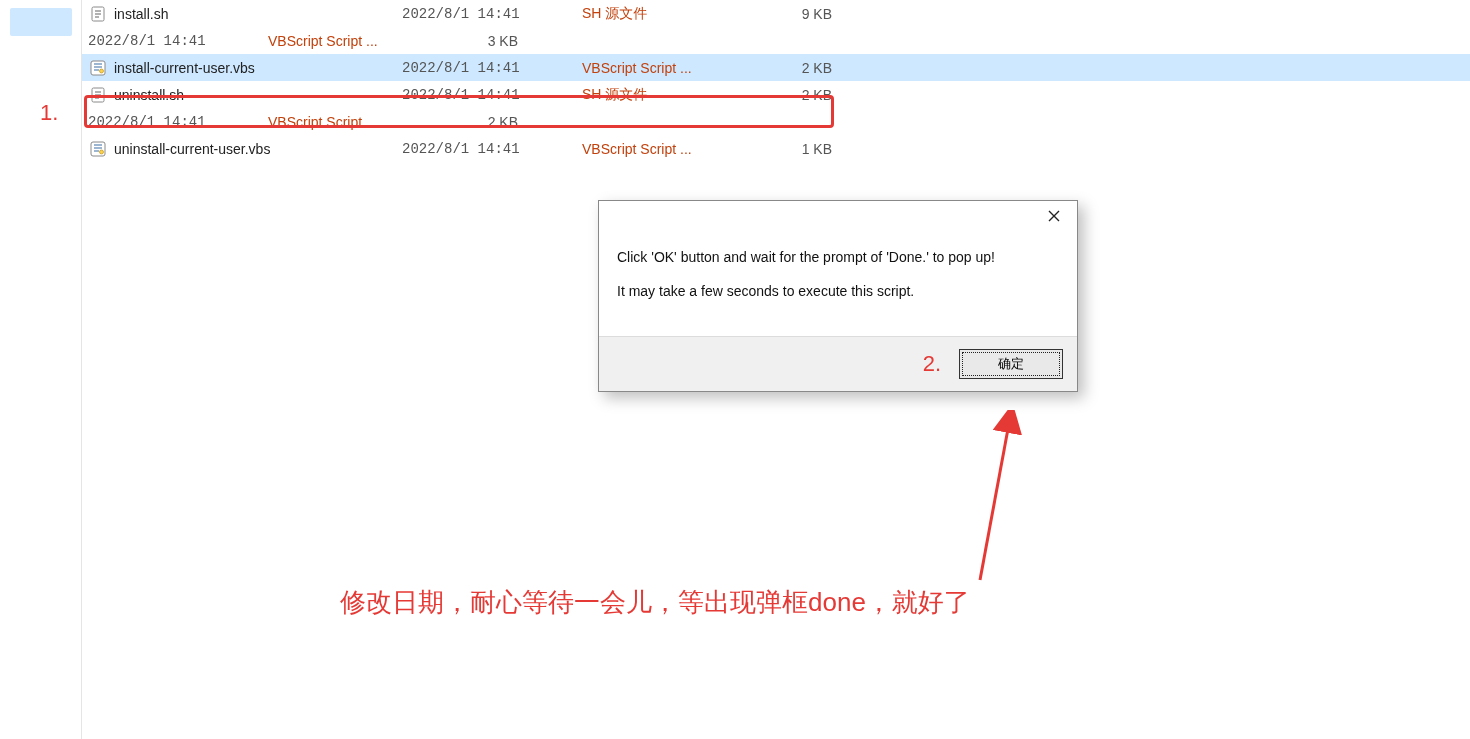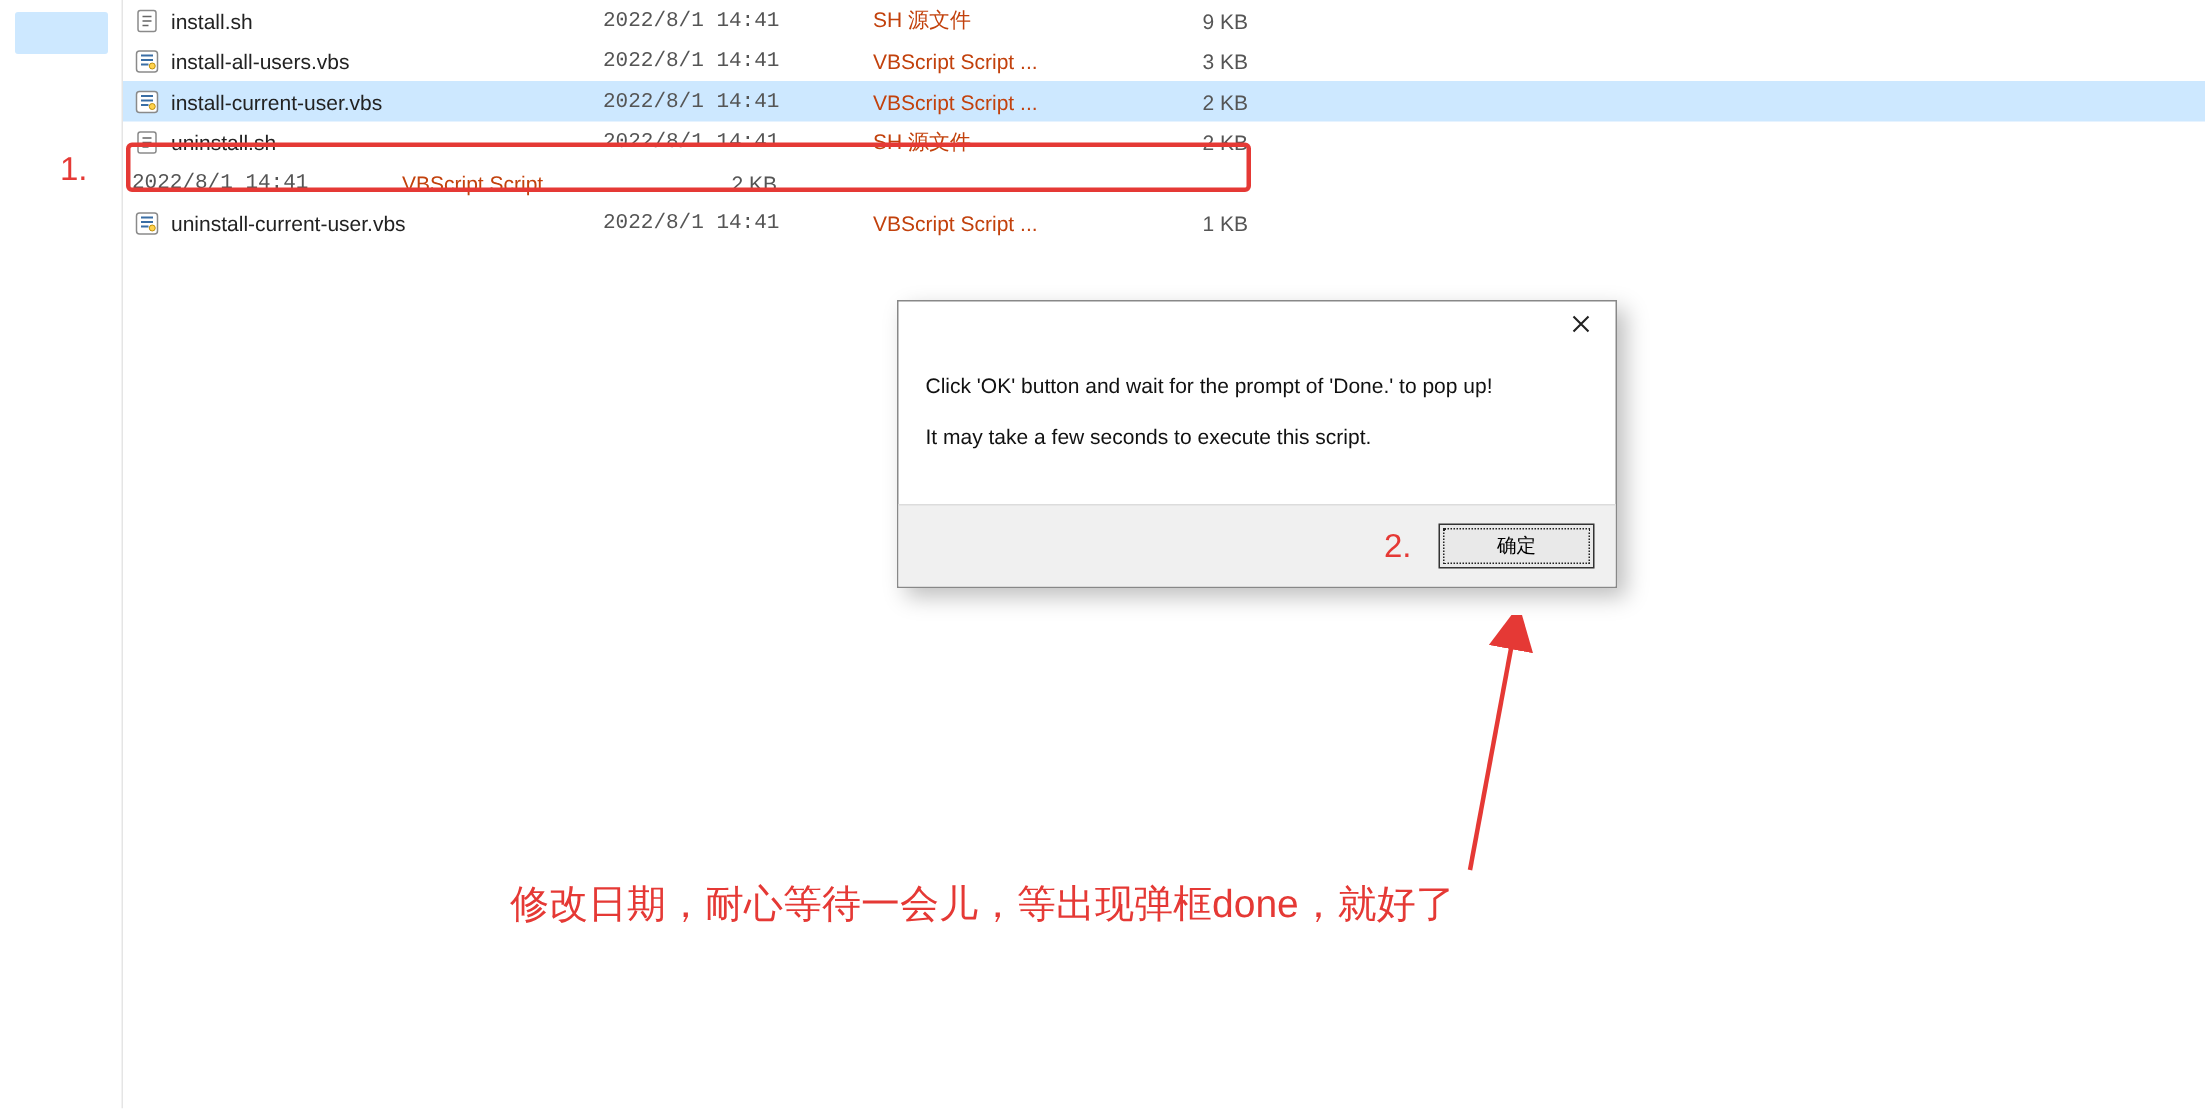--- a/index.html
+++ b/index.html
@@ -75,30 +75,20 @@
                 <path d="M5 5h6M5 8h6M5 11h4" stroke="#666" stroke-width="1.1"></path>
               </svg>
             </span>
             <span>install.sh</span>
           </div>
           <div class="cell date">2022/8/1 14:41</div>
           <div class="cell type">SH 源文件</div>
           <div class="cell size">9 KB</div>
         </div>
         <div class="row">
-          <div class="cell name">
-            <span class="icon">
-              <svg class="ficon" viewBox="0 0 16 16">
-                <rect x="1" y="1" width="14" height="14" rx="2" fill="#fff" stroke="#8a8a8a"></rect>
-                <path d="M4 4h8M4 7h8M4 10h5" stroke="#3a6ea5" stroke-width="1.2"></path>
-                <circle cx="11.5" cy="11" r="2" fill="#ffd24d" stroke="#b88800" stroke-width="0.6"></circle>
-              </svg>
-            </span>
-            <span>install-all-users.vbs</span>
-          </div>
           <div class="cell date">2022/8/1 14:41</div>
           <div class="cell type">VBScript Script ...</div>
           <div class="cell size">3 KB</div>
         </div>
         <div class="row highlight">
           <div class="cell name">
             <span class="icon">
               <svg class="ficon" viewBox="0 0 16 16">
                 <rect x="1" y="1" width="14" height="14" rx="2" fill="#fff" stroke="#8a8a8a"></rect>
                 <path d="M4 4h8M4 7h8M4 10h5" stroke="#3a6ea5" stroke-width="1.2"></path>

